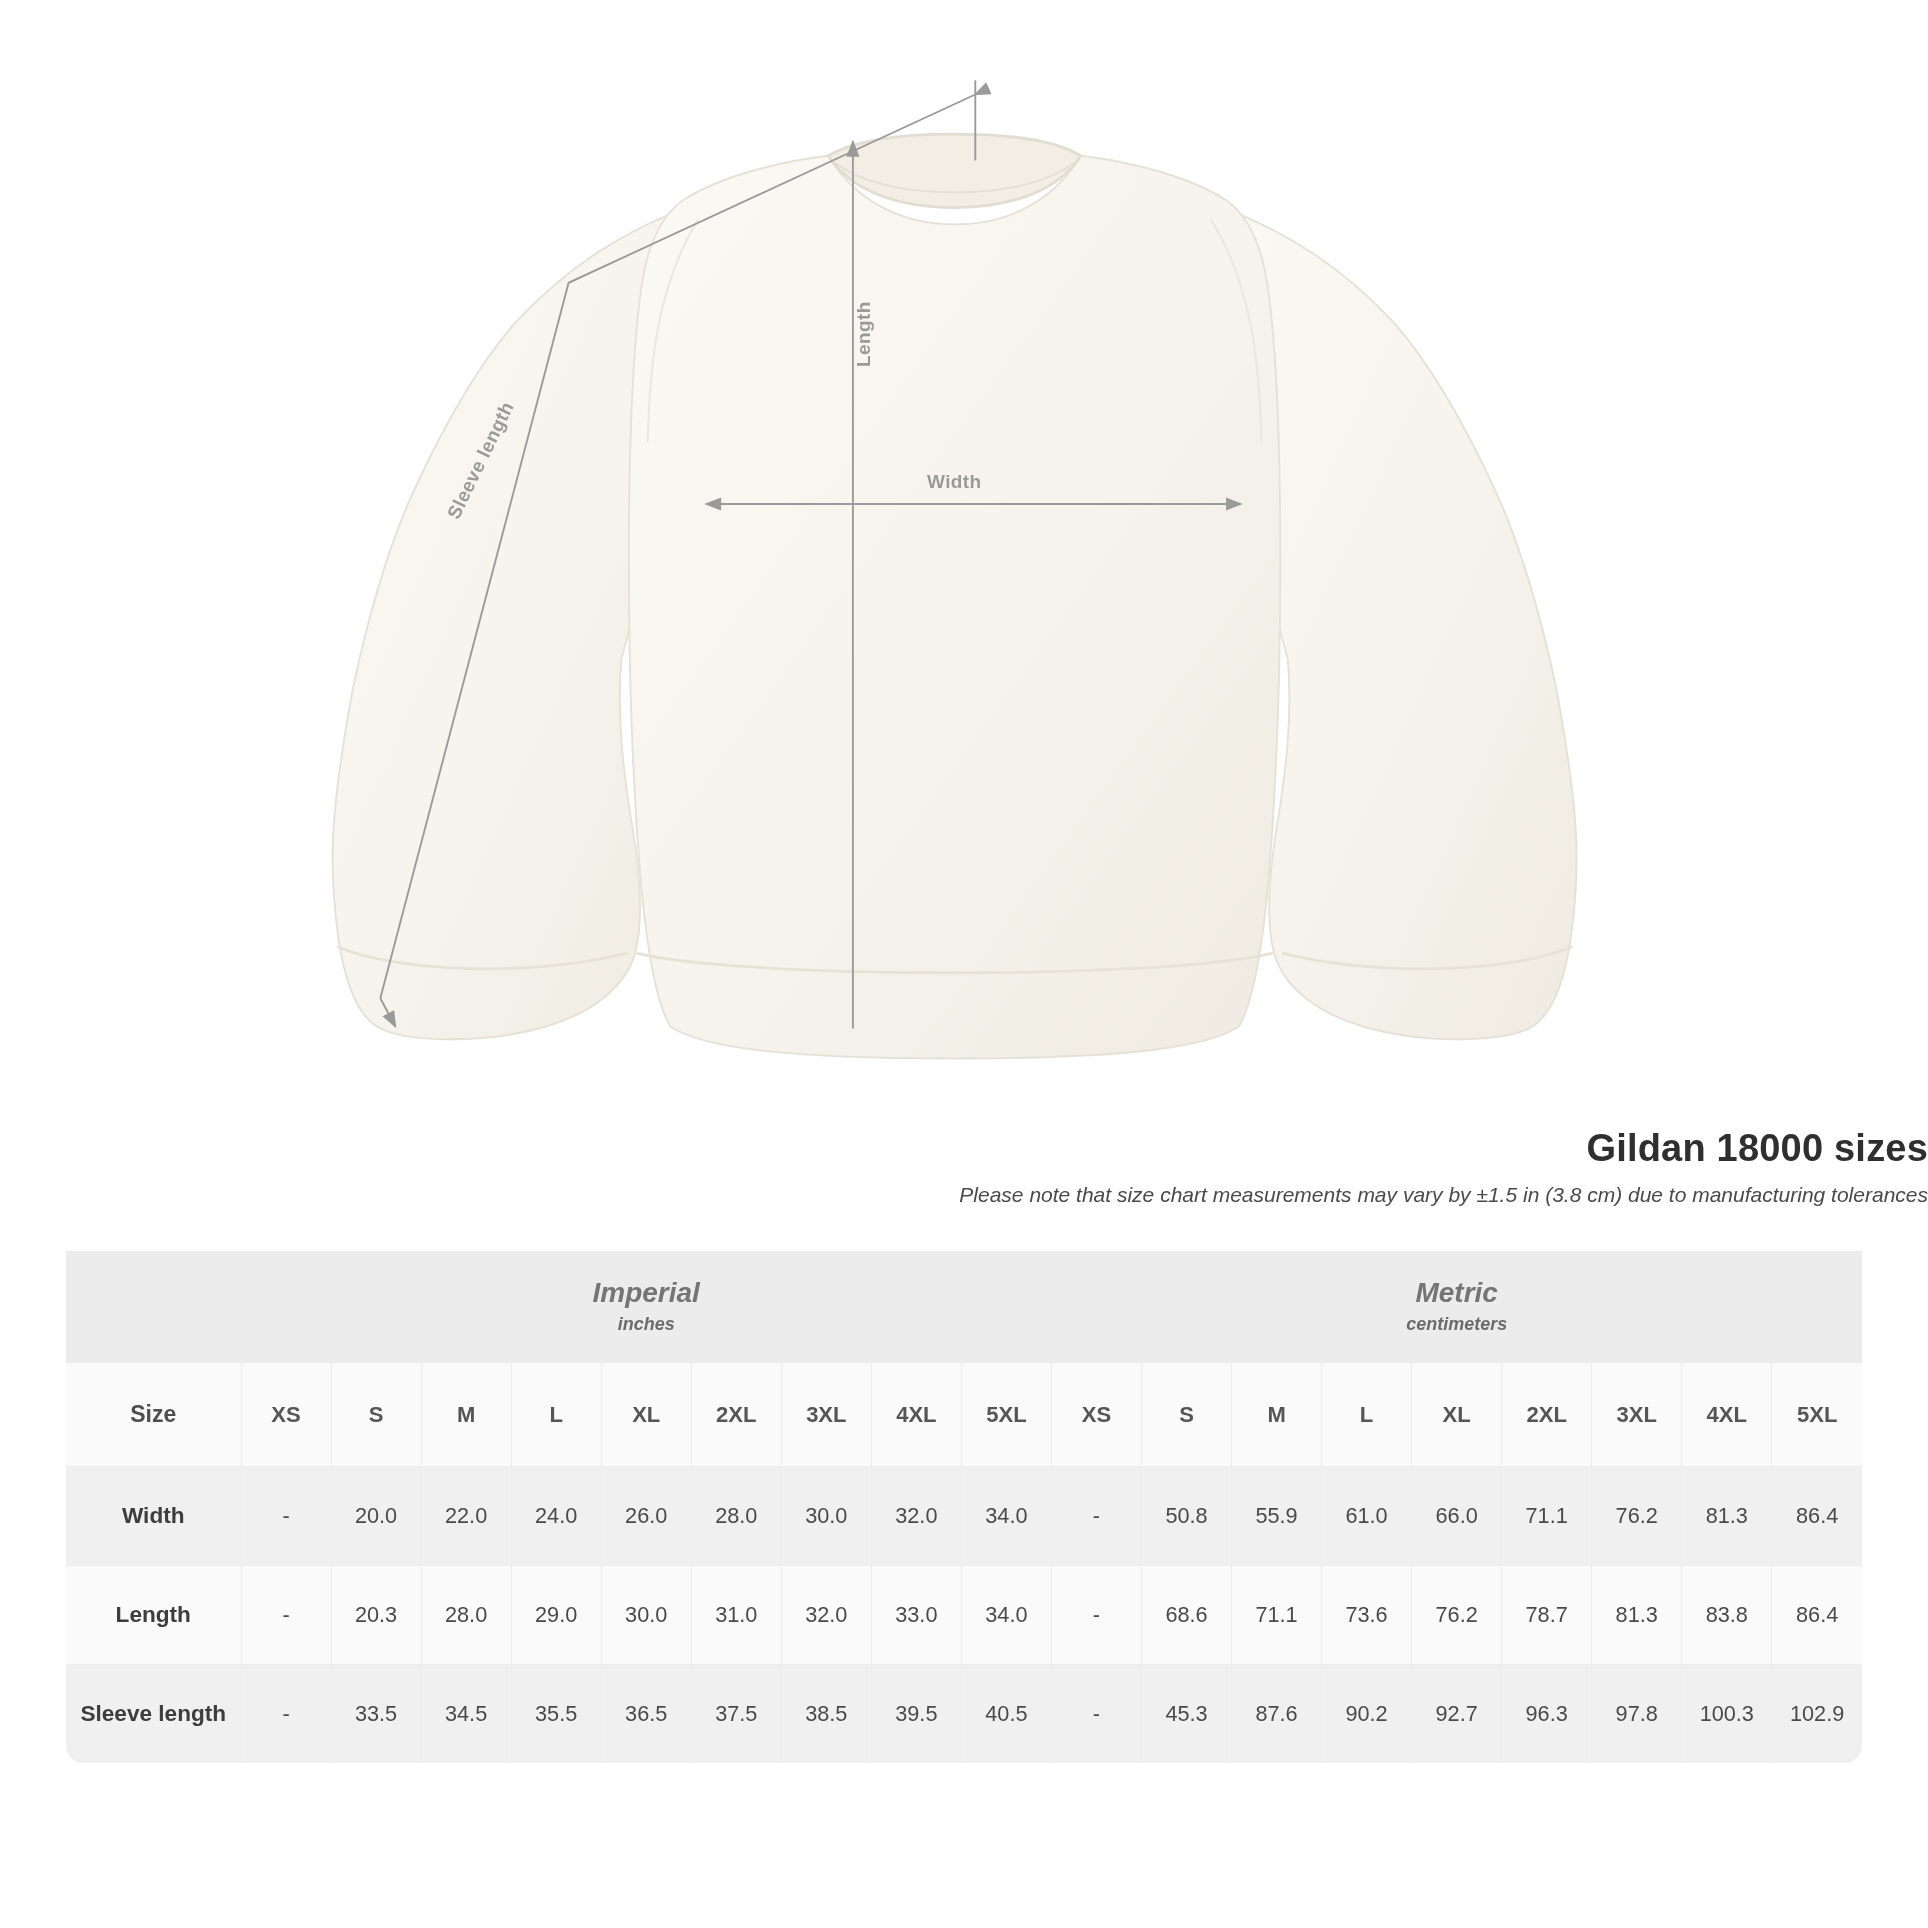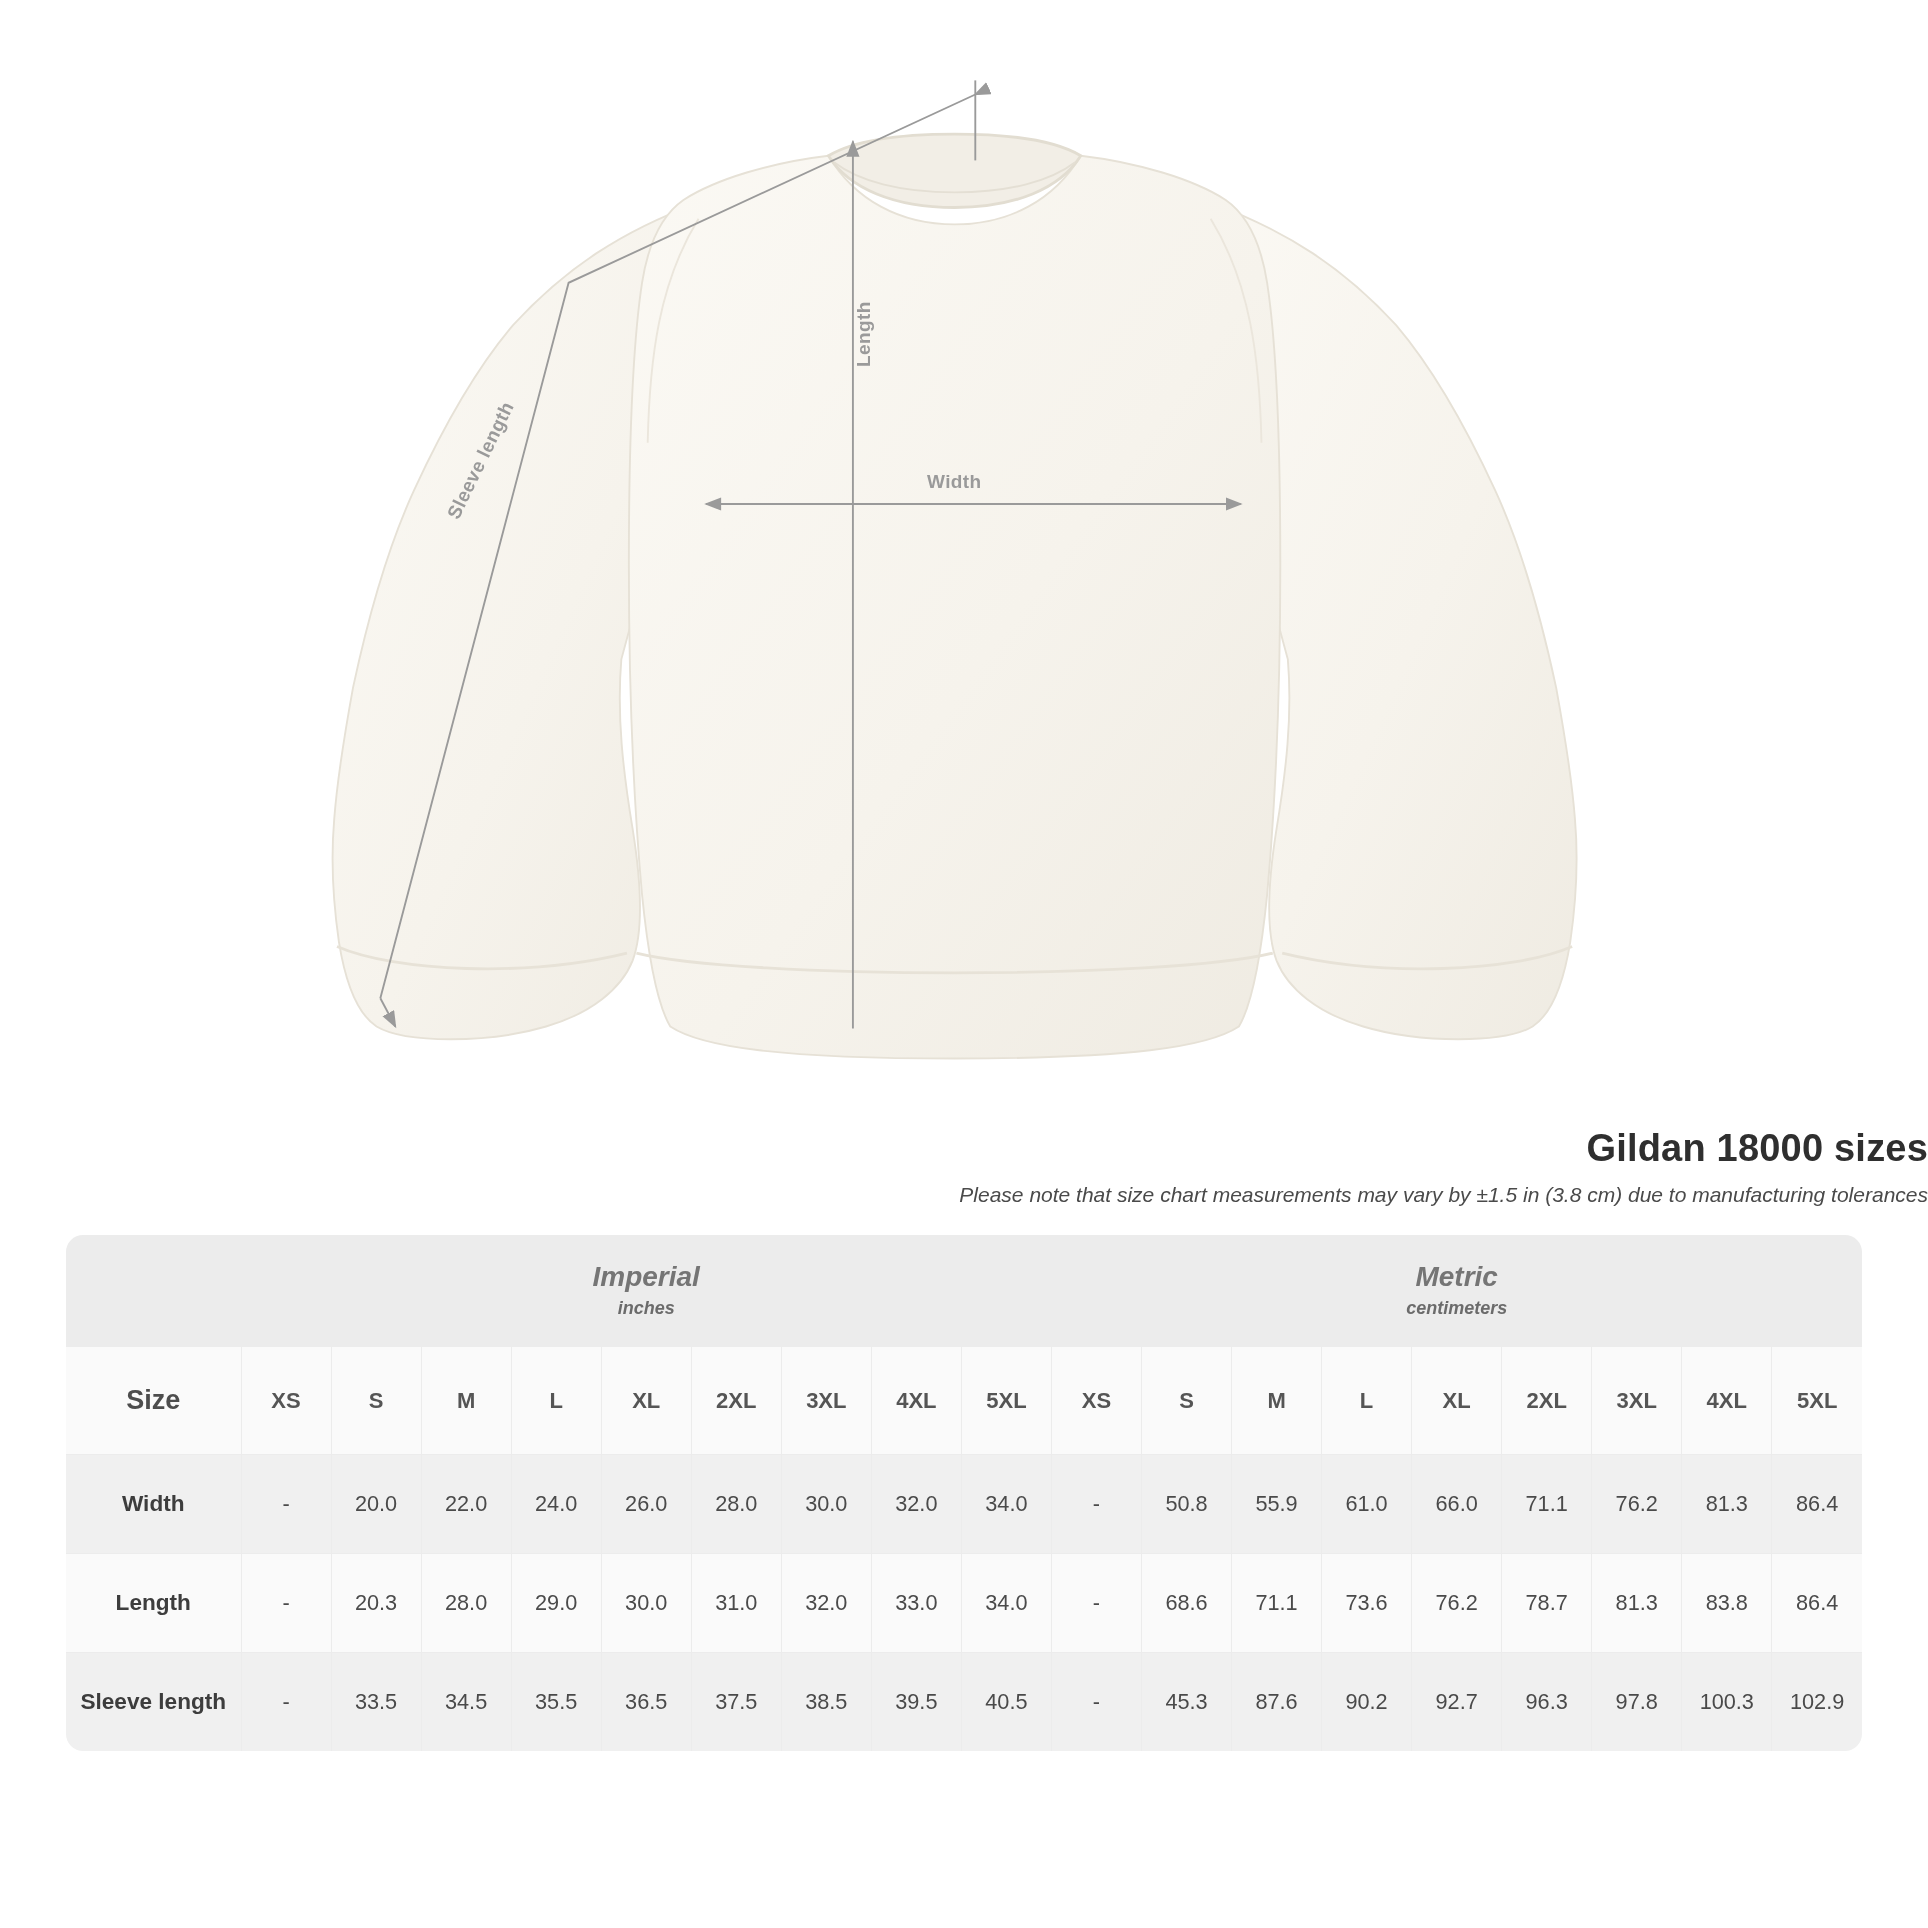--- a/index.html
+++ b/index.html
@@ -74,20 +74,21 @@
   
   .table-wrap {
     margin: 28px 66px 0 66px;
     border-radius: 17px;
     overflow: hidden;
   }
   table.size-table {
     width: 100%;
     border-collapse: collapse;
     table-layout: fixed;
+    margin-top: 16px;
   }
   table.size-table th, table.size-table td {
     text-align: center;
     vertical-align: middle;
   }
   .unit-row th {
     background: #ececec;
     padding: 26px 0 28px 0;
     border: none;
   }
@@ -107,21 +108,21 @@
   }
   .head-row th {
     background: #fafafa;
     color: #555555;
     font-size: 22px;
     font-weight: bold;
     padding: 38px 0;
     border-right: 0.9px solid #ececec;
   }
   .head-row th:last-child { border-right: none; }
-  .head-row th.rowlabel { font-size: 27px; color: #4d4d4d; }
+  .head-row th.rowlabel { font-size: 23px; color: #4d4d4d; }
 
   tbody tr td {
     font-size: 21.7px;
     color: #4a4a4a;
     padding: 36px 0;
     border-right: 0.9px solid #ececec;
     border-top: 0.9px solid #ececec;
   }
   tbody tr td:last-child { border-right: none; }
   tbody tr.odd td { background: #f0f0f0; }

